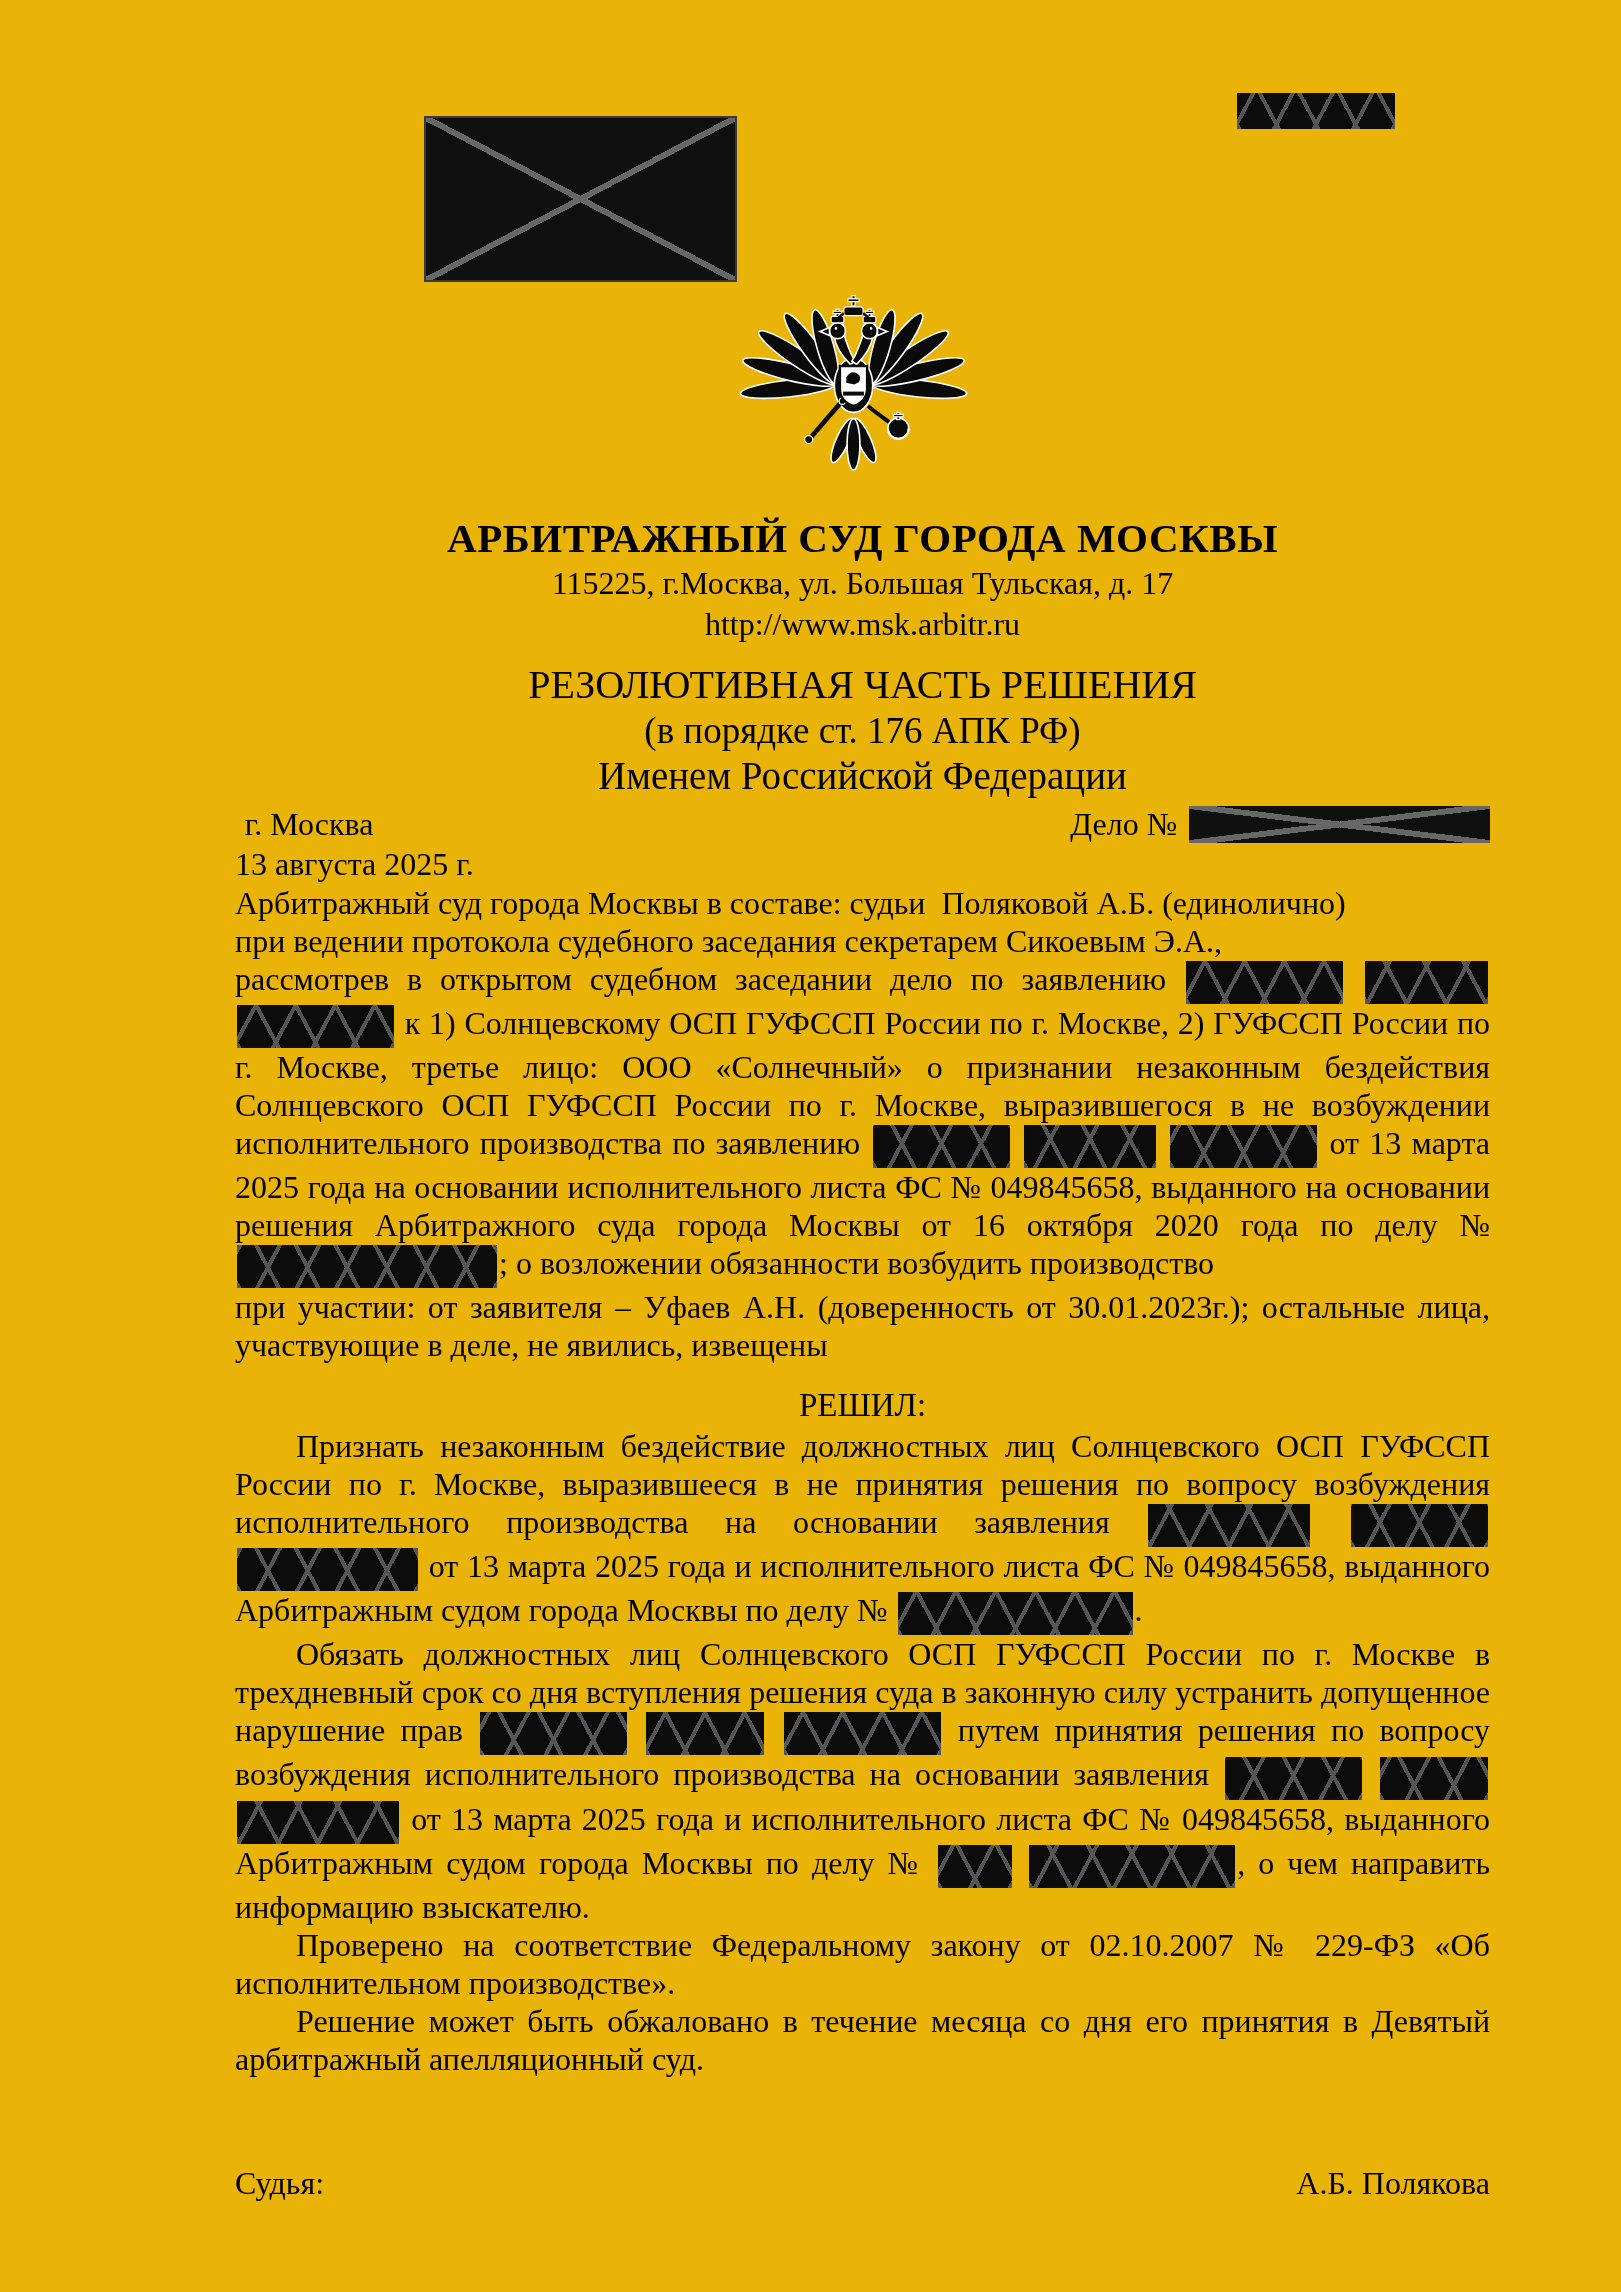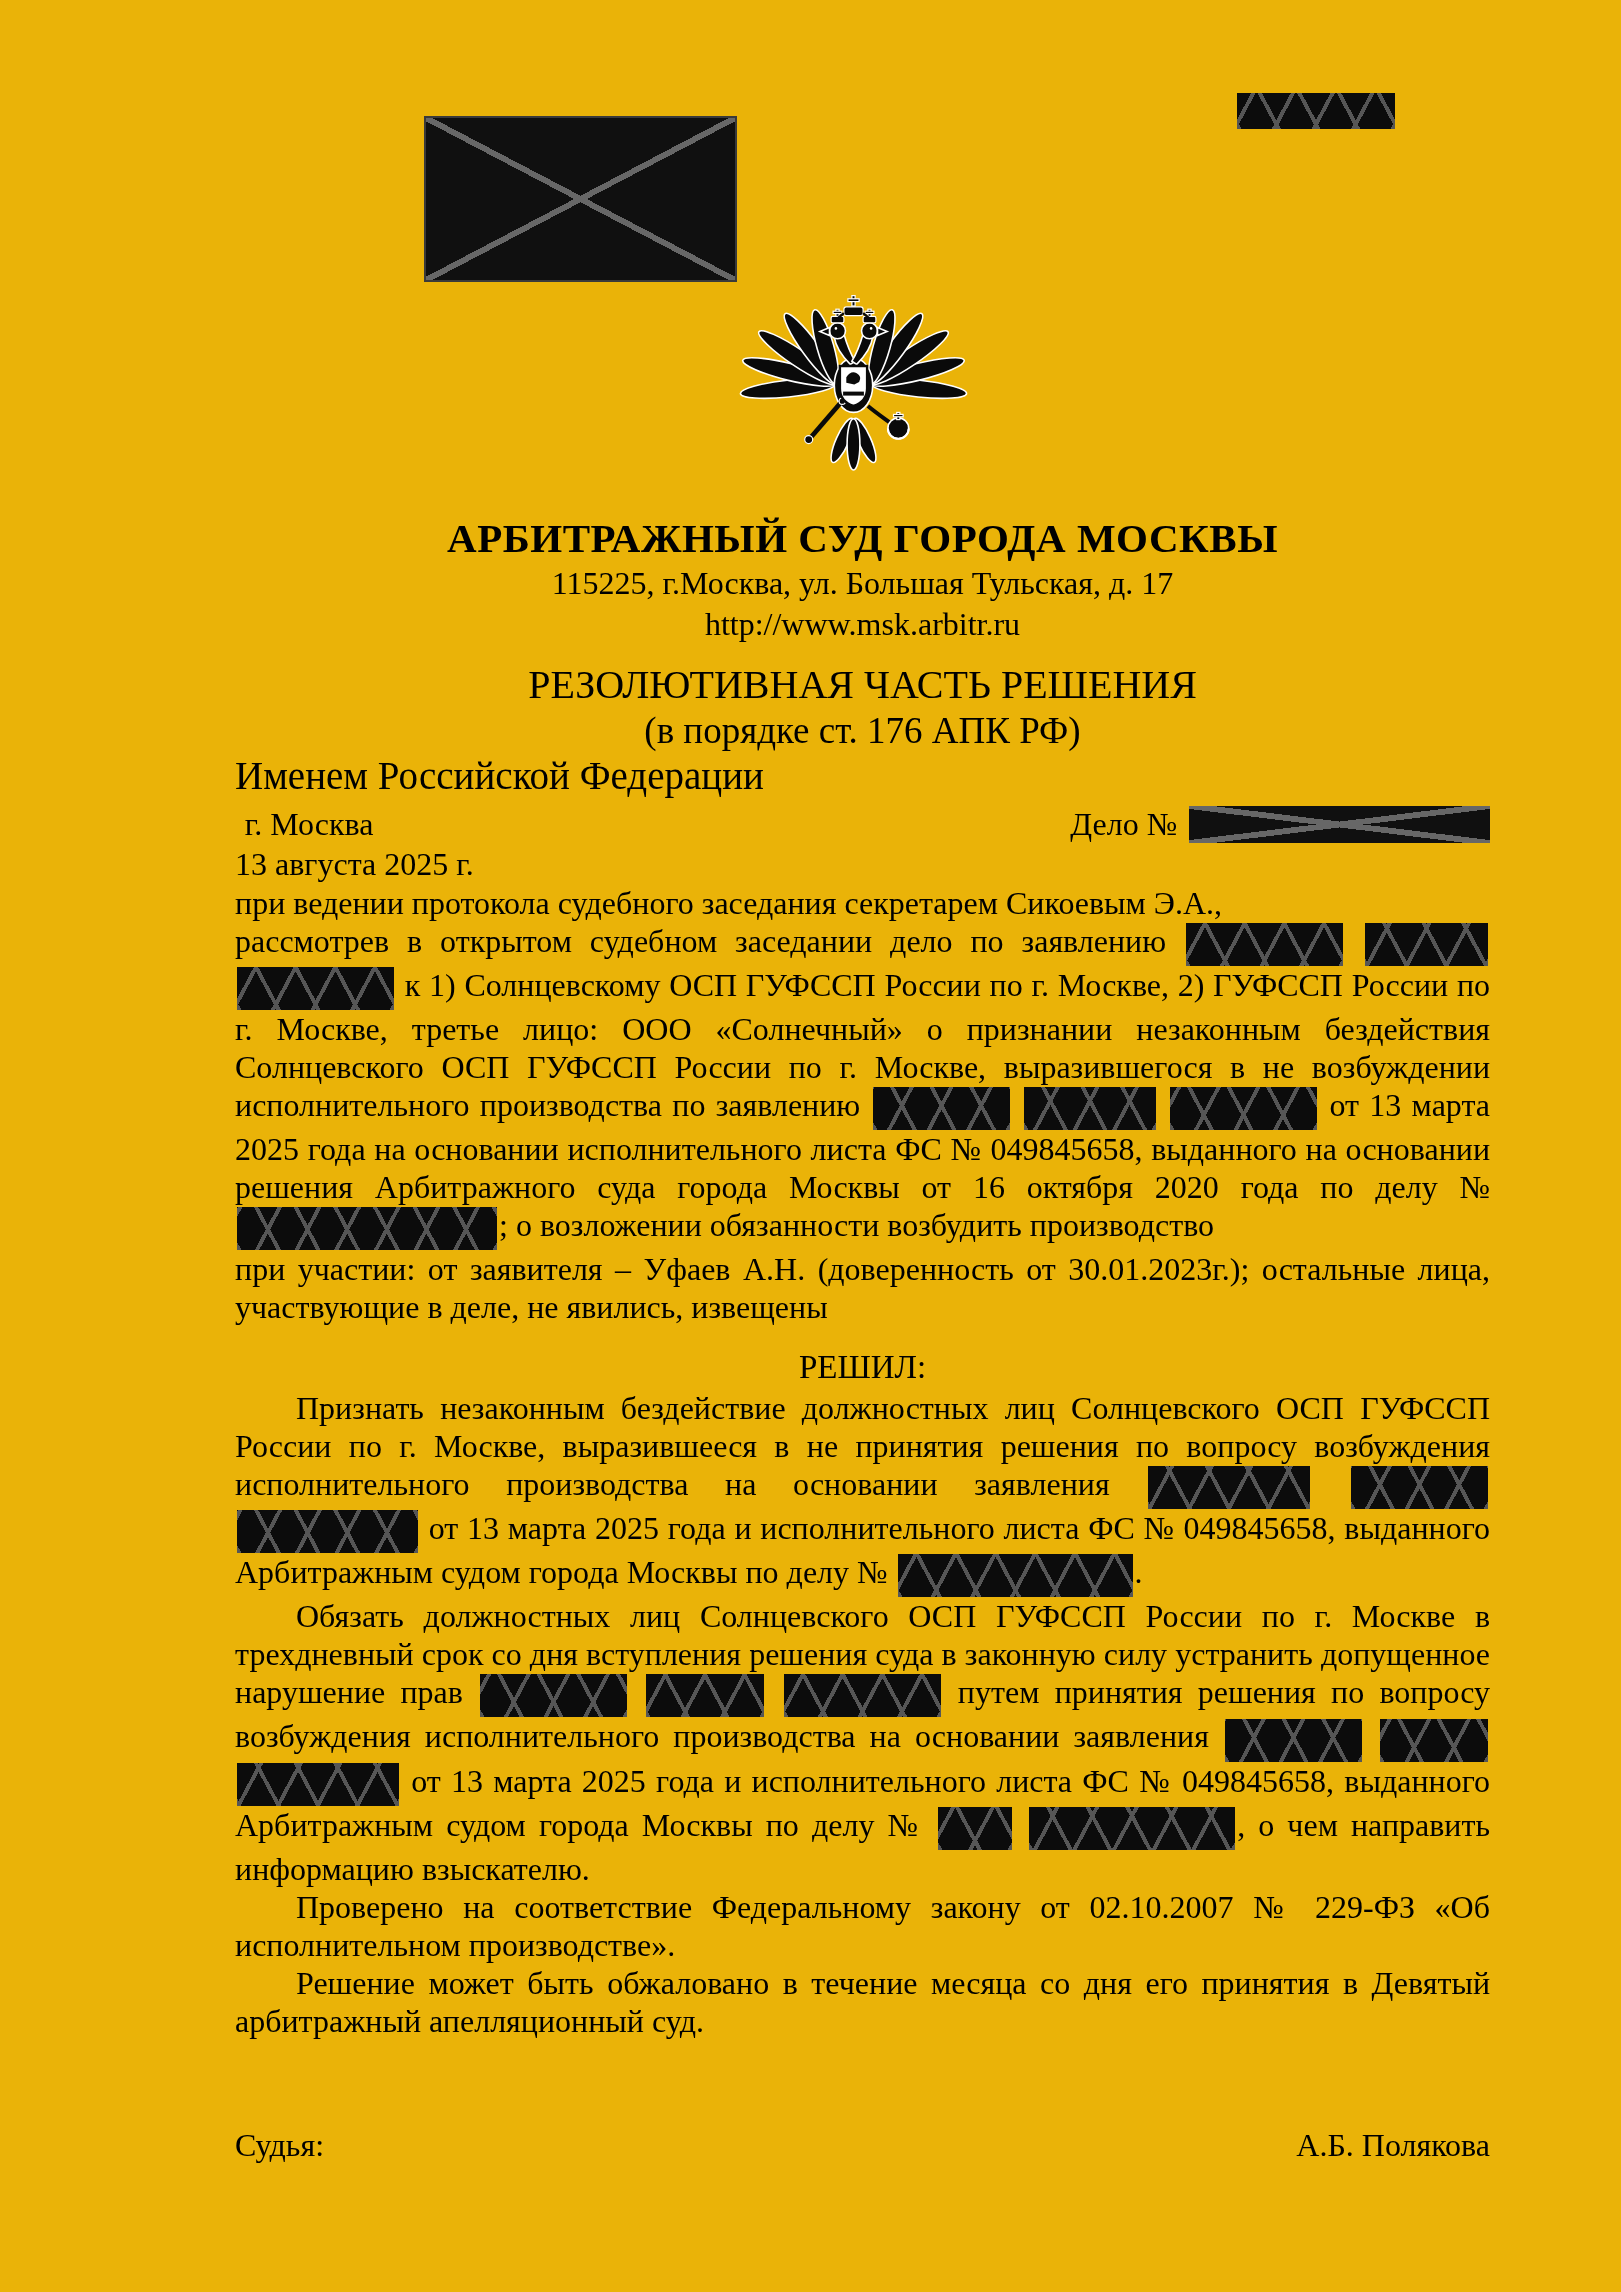--- a/index.html
+++ b/index.html
@@ -86,21 +86,21 @@
   }
   .court-address, .court-url {
     text-align: center;
     font-size: 32px;
     line-height: 41px;
     margin: 0;
   }
   .doc-title-block { margin-top: 15.7px; }
   .doc-title-1 { text-align: center; font-size: 40px; line-height: 47px; margin: 0; }
   .doc-title-2 { text-align: center; font-size: 37px; line-height: 45px; margin: 0; }
-  .doc-title-3 { font-size: 39px; line-height: 46px; margin: 0; }
+  .doc-title-3 { text-align: center; font-size: 39px; line-height: 46px; margin: 0; }
 
   .case-row {
     margin-top: 5.9px;
     display: flex;
     justify-content: space-between;
     align-items: center;
     font-size: 32px;
     line-height: 38px;
   }
   .case-city { padding-left: 9.8px; }
@@ -229,20 +229,21 @@
       <span class="case-city">г. Москва</span>
       <span class="case-right">
         <span>Дело №</span>
         <span class="case-number-redact redact-x"></span>
       </span>
     </div>
 
     <p class="date-line">13 августа 2025 г.</p>
 
     <div id="intro-paragraphs">
+        <p class="para">Арбитражный суд города Москвы в составе: судьи&nbsp; Поляковой А.Б. (единолично)</p>
         <p class="para">при ведении протокола судебного заседания секретарем Сикоевым Э.А.,</p>
         <p class="para justify">рассмотрев в открытом судебном заседании дело по заявлению <span class="redact-inline redact-hatch" style="width: 157px;"></span> <span class="redact-inline redact-hatch" style="width: 123px;"></span> <span class="redact-inline redact-hatch" style="width: 157px;"></span> к 1) Солнцевскому ОСП ГУФССП России по г. Москве, 2) ГУФССП России по г. Москве, третье лицо: ООО «Солнечный» о признании незаконным бездействия Солнцевского ОСП ГУФССП России по г. Москве, выразившегося в не возбуждении исполнительного производства по заявлению <span class="redact-inline redact-hatch" style="width: 137px;"></span> <span class="redact-inline redact-hatch" style="width: 132px;"></span> <span class="redact-inline redact-hatch" style="width: 147px;"></span> от 13 марта 2025 года на основании исполнительного листа ФС № 049845658, выданного на основании решения Арбитражного суда города Москвы от 16 октября 2020 года по делу № <span class="redact-inline redact-hatch" style="width: 260px;"></span>; о возложении обязанности возбудить производство</p>
         <p class="para justify">при участии: от заявителя – Уфаев А.Н. (доверенность от 30.01.2023г.); остальные лица, участвующие в деле, не явились, извещены</p>
       </div>
 
     <p class="resolution-heading">РЕШИЛ:</p>
 
     <div id="decision-paragraphs">
         <p class="para justify indent">Признать незаконным бездействие должностных лиц Солнцевского ОСП ГУФССП России по г. Москве, выразившееся в не принятия решения по вопросу возбуждения исполнительного производства на основании заявления <span class="redact-inline redact-hatch" style="width: 162px;"></span> <span class="redact-inline redact-hatch" style="width: 137px;"></span> <span class="redact-inline redact-hatch" style="width: 181px;"></span> от 13 марта 2025 года и исполнительного листа ФС № 049845658, выданного Арбитражным судом города Москвы по делу № <span class="redact-inline redact-hatch" style="width: 235px;"></span>.</p>
         <p class="para justify indent">Обязать должностных лиц Солнцевского ОСП ГУФССП России по г. Москве в трехдневный срок со дня вступления решения суда в законную силу устранить допущенное нарушение прав <span class="redact-inline redact-hatch" style="width: 147px;"></span> <span class="redact-inline redact-hatch" style="width: 118px;"></span> <span class="redact-inline redact-hatch" style="width: 157px;"></span> путем принятия решения по вопросу возбуждения исполнительного производства на основании заявления <span class="redact-inline redact-hatch" style="width: 137px;"></span> <span class="redact-inline redact-hatch" style="width: 108px;"></span> <span class="redact-inline redact-hatch" style="width: 162px;"></span> от 13 марта 2025 года и исполнительного листа ФС № 049845658, выданного Арбитражным судом города Москвы по делу № <span class="redact-inline redact-hatch" style="width: 74px;"></span> <span class="redact-inline redact-hatch" style="width: 206px;"></span>, о чем направить информацию взыскателю.</p>

